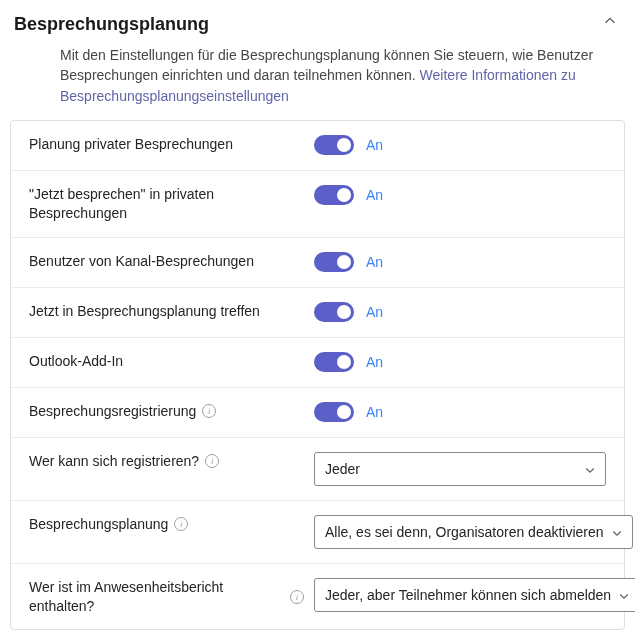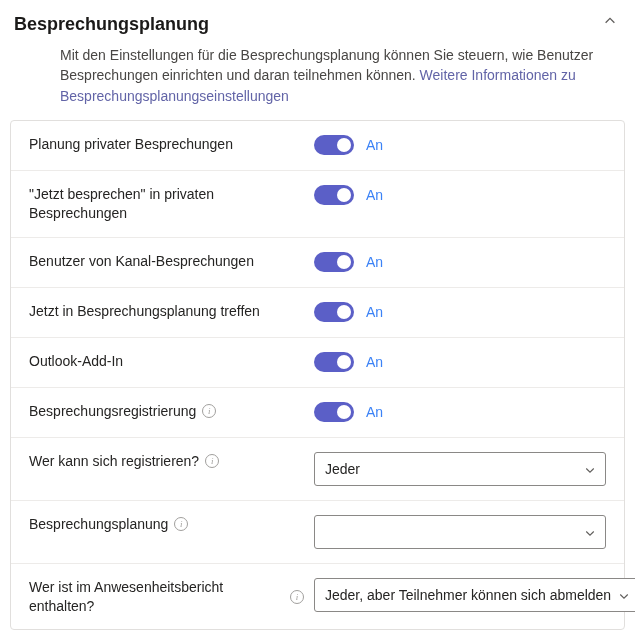--- a/index.html
+++ b/index.html
@@ -248,20 +248,21 @@
 
   <div class="setting-row">
     <div class="setting-label-col">
       <div class="setting-label">
         <span>Besprechungsplanung</span>
         <span class="info-icon">i</span>
       </div>
     </div>
     <div class="control-col">
       <div class="select">
+        <span class="select-text">Alle, es sei denn, Organisatoren deaktivieren</span>
         <span class="chev">
           <svg viewBox="0 0 16 16" fill="none" stroke="currentColor" stroke-width="1.5">
               <polyline points="3,6 8,11 13,6"></polyline>
             </svg>
         </span>
       </div>
     </div>
   </div>
 
   <div class="setting-row">

